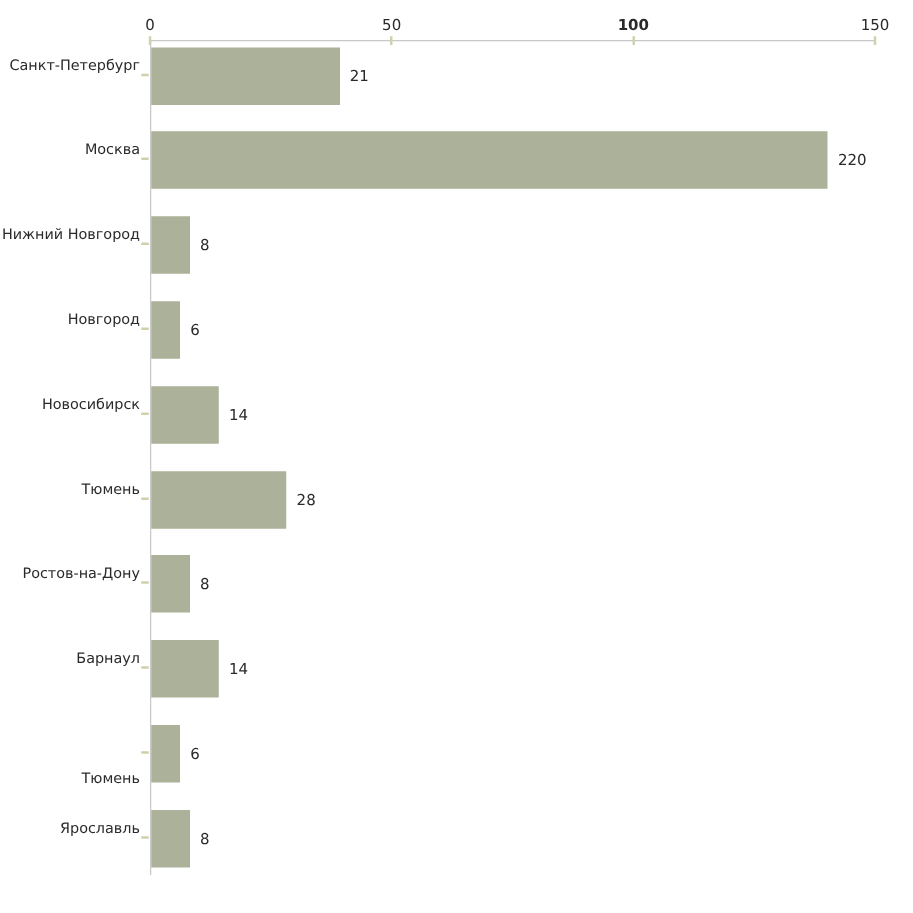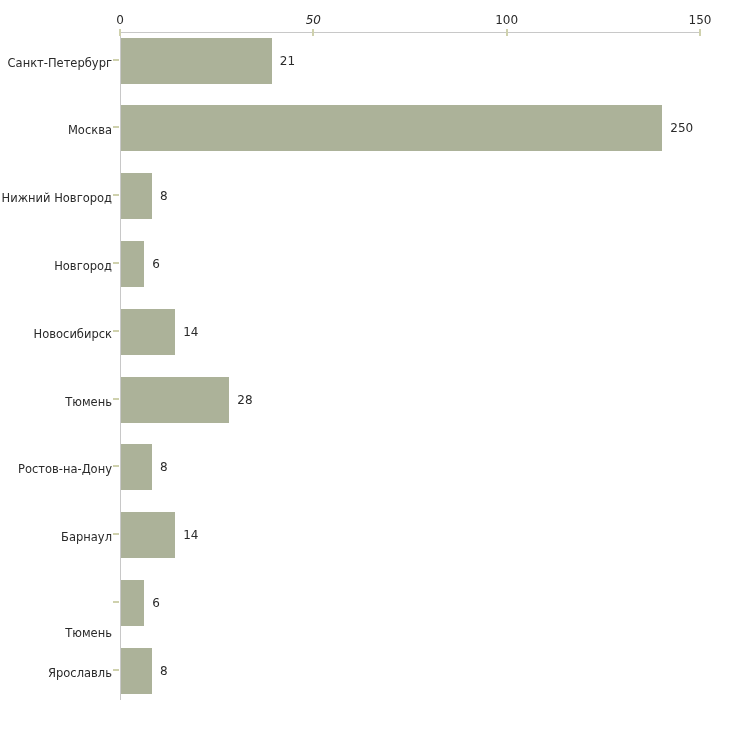--- a/index.html
+++ b/index.html
@@ -44,21 +44,21 @@
     position: absolute;
     width: 2px;
     height: 7px;
     top: 29px;
     transform: translateX(-50%);
     background: var(--tick-color);
   }
   .ylabels {
     position: absolute;
     left: 0;
-    top: 35px;
+    top: 24px;
     width: 112px;
     height: 668px;
   }
   .ytick-label {
     position: absolute;
     right: 0;
     transform: translateY(-50%);
     font-size: 11.5px;
     color: var(--text-color);
     white-space: nowrap;
@@ -84,29 +84,29 @@
     color: var(--text-color);
     white-space: nowrap;
   }
 </style>
 </head>
 <body>
 
 <div id="stage" style="--bar-color: #acb299; --axis-color: #c8c8c8; --tick-color: #cfd1ad; --text-color: #2a2a2a; background: rgb(255, 255, 255);">
   <div class="xaxis-labels">
       <div class="xtick-label" style="left: 0%;">0</div>
-      <div class="xtick-label" style="left: 33.3333%; font-style: italic;">50</div>
-      <div class="xtick-label" style="left: 66.6667%;">100</div>
+      <div class="xtick-label" style="left: 33.3333%;">50</div>
+      <div class="xtick-label" style="left: 66.6667%; font-weight: bold;">100</div>
       <div class="xtick-label" style="left: 100%;">150</div>
     </div>
   <div class="plot-area">
       <div class="bar" style="top: 4.5px; width: 150.8px;"></div>
       <div class="bar-value" style="left: 158.8px; top: 27.5px;">21</div>
       <div class="bar" style="top: 72.3px; width: 541.333px;"></div>
-      <div class="bar-value" style="left: 549.333px; top: 95.3px;">250</div>
+      <div class="bar-value" style="left: 549.333px; top: 95.3px;">220</div>
       <div class="bar" style="top: 140.1px; width: 30.9333px;"></div>
       <div class="bar-value" style="left: 38.9333px; top: 163.1px;">8</div>
       <div class="bar" style="top: 207.9px; width: 23.2px;"></div>
       <div class="bar-value" style="left: 31.2px; top: 230.9px;">6</div>
       <div class="bar" style="top: 275.7px; width: 54.1333px;"></div>
       <div class="bar-value" style="left: 62.1333px; top: 298.7px;">14</div>
       <div class="bar" style="top: 343.5px; width: 108.267px;"></div>
       <div class="bar-value" style="left: 116.267px; top: 366.5px;">28</div>
       <div class="bar" style="top: 411.3px; width: 30.9333px;"></div>
       <div class="bar-value" style="left: 38.9333px; top: 434.3px;">8</div>

